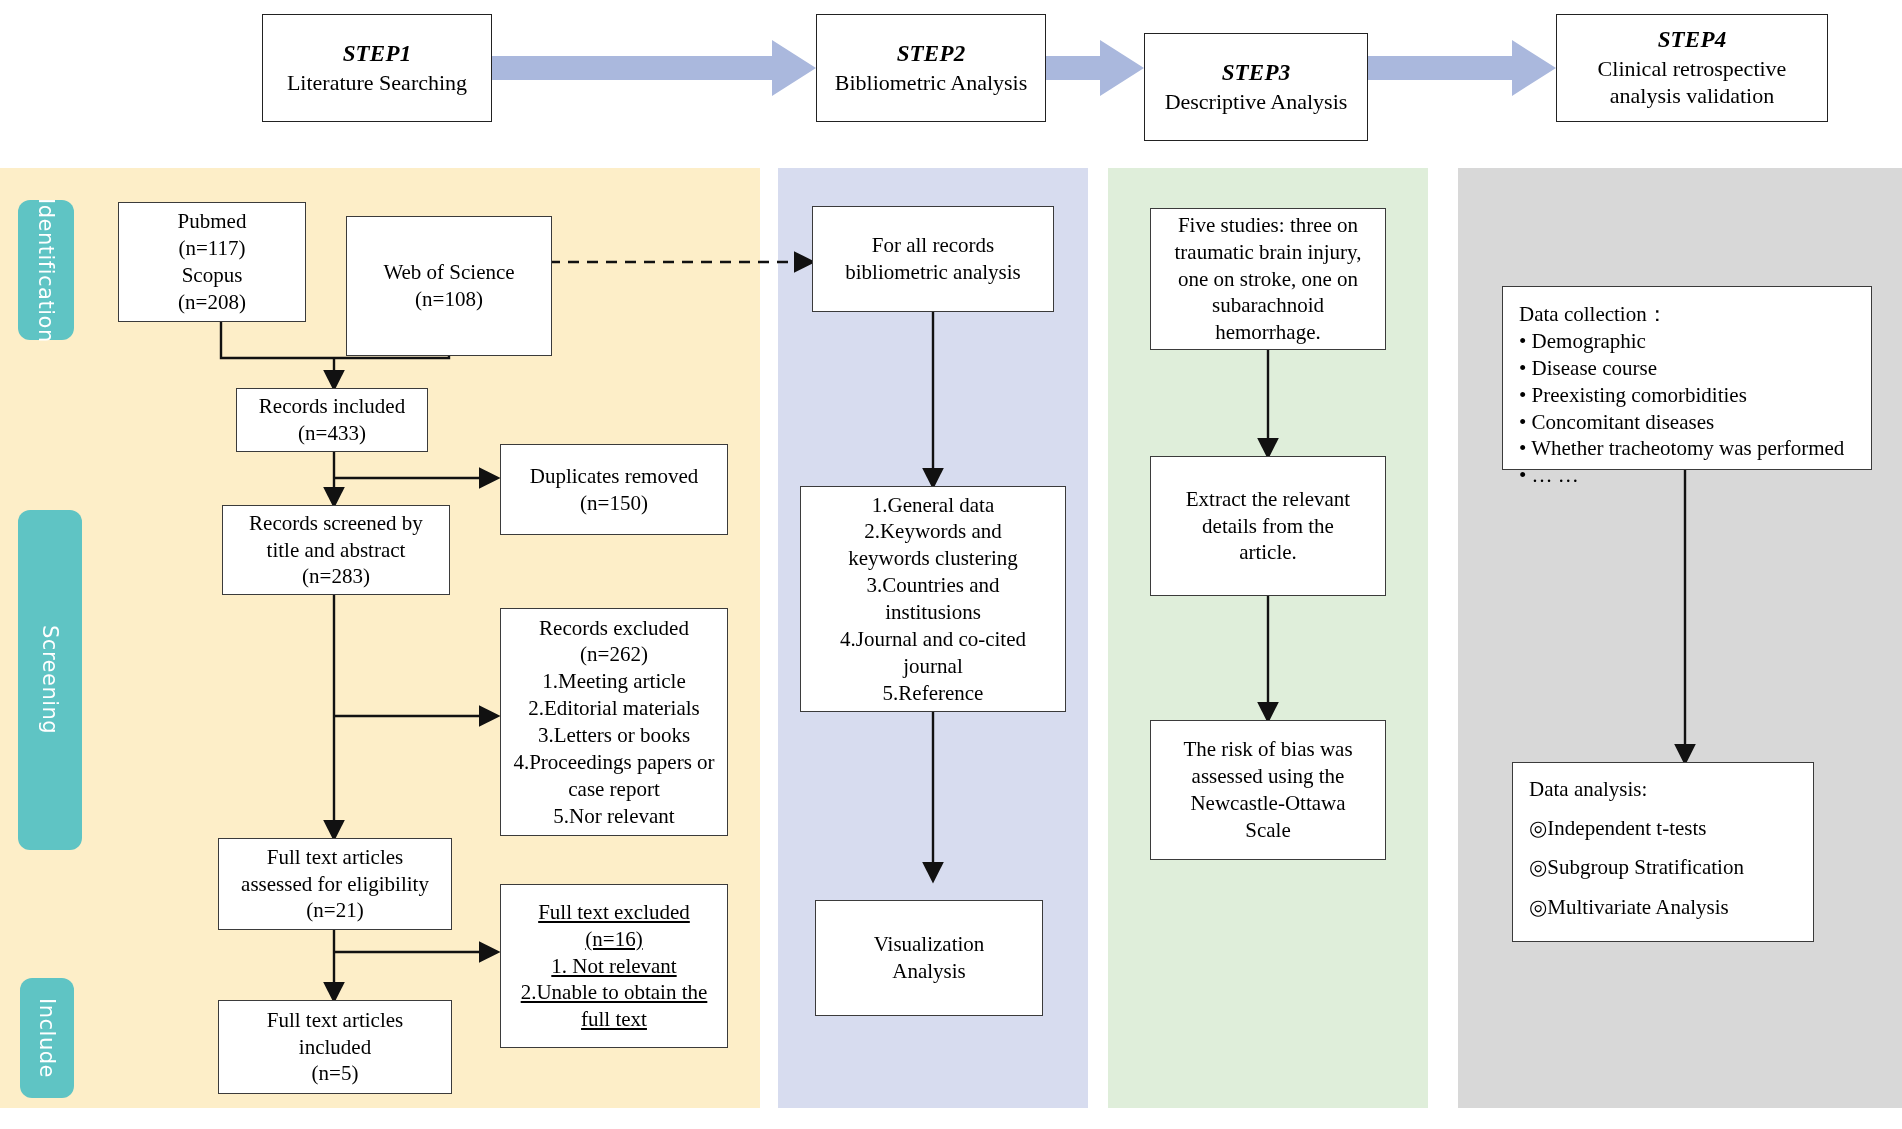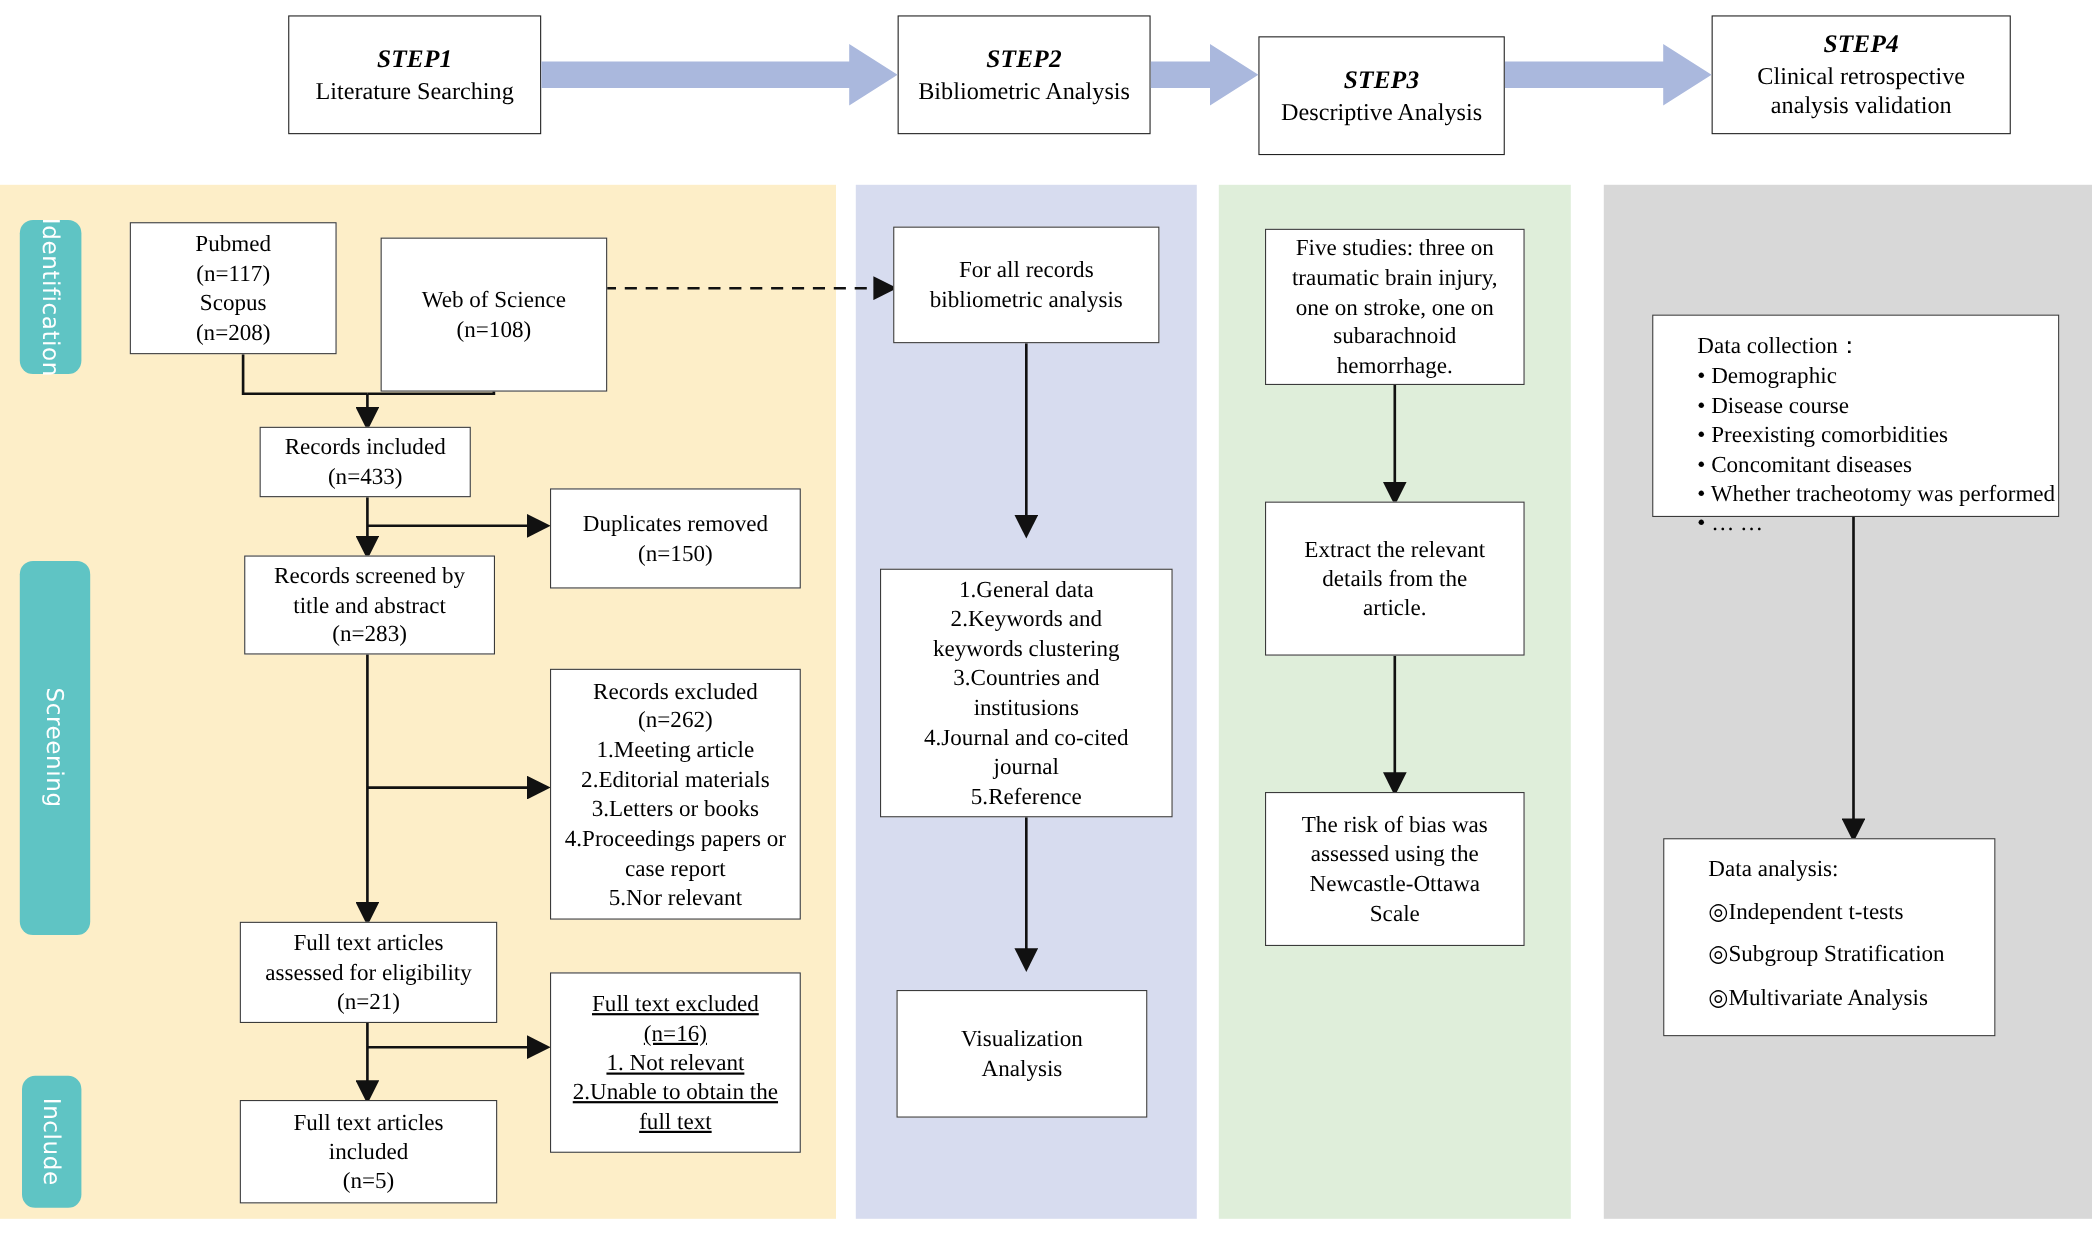--- a/index.html
+++ b/index.html
@@ -83,21 +83,21 @@
     color: #000;
     padding: 4px 6px;
   }
   .fbox.left-align {
     align-items: flex-start;
     justify-content: flex-start;
     text-align: left;
     padding: 14px 16px;
   }
   .fbox .ln { display: block; width: 100%; }
-  .fbox.left-align .ln { text-align: left; margin-left: 24px; }
+  .fbox.left-align .ln { text-align: left; }
   .blank-line { height: 14px; }
 
   
   #wires {
     position: absolute;
     left: 0; top: 0;
     width: 1902px; height: 1129px;
     pointer-events: none;
   }
 </style>
@@ -251,21 +251,21 @@
     <span class="ln">Full text articles</span>
     <span class="ln">included</span>
     <span class="ln">(n=5)</span>
   </div>
 
   <div class="fbox" style="left:812px; top:206px; width:242px; height:106px;">
     <span class="ln">For all records</span>
     <span class="ln">bibliometric analysis</span>
   </div>
 
-  <div class="fbox" style="left:800px; top:486px; width:266px; height:226px;margin-top:31px;">
+  <div class="fbox" style="left:800px; top:486px; width:266px; height:226px;">
     <span class="ln">1.General data</span>
     <span class="ln">2.Keywords and</span>
     <span class="ln">keywords clustering</span>
     <span class="ln">3.Countries and</span>
     <span class="ln">institusions</span>
     <span class="ln">4.Journal and co-cited</span>
     <span class="ln">journal</span>
     <span class="ln">5.Reference</span>
   </div>
 

